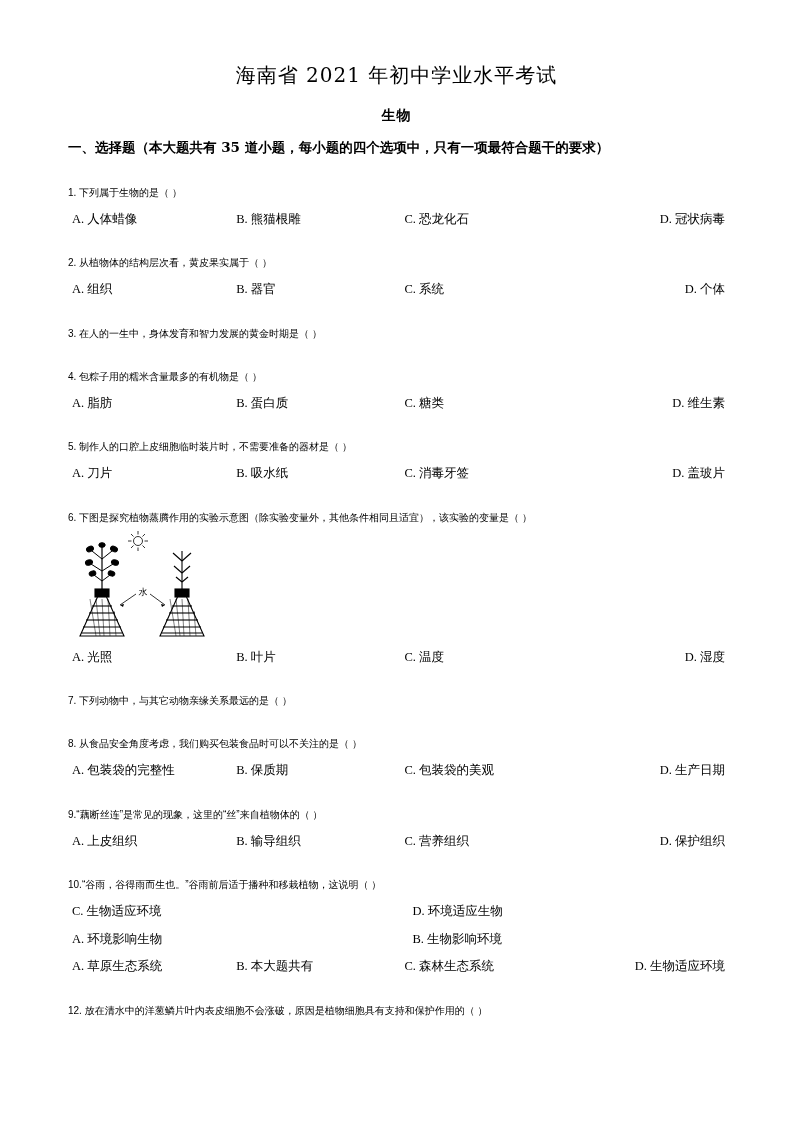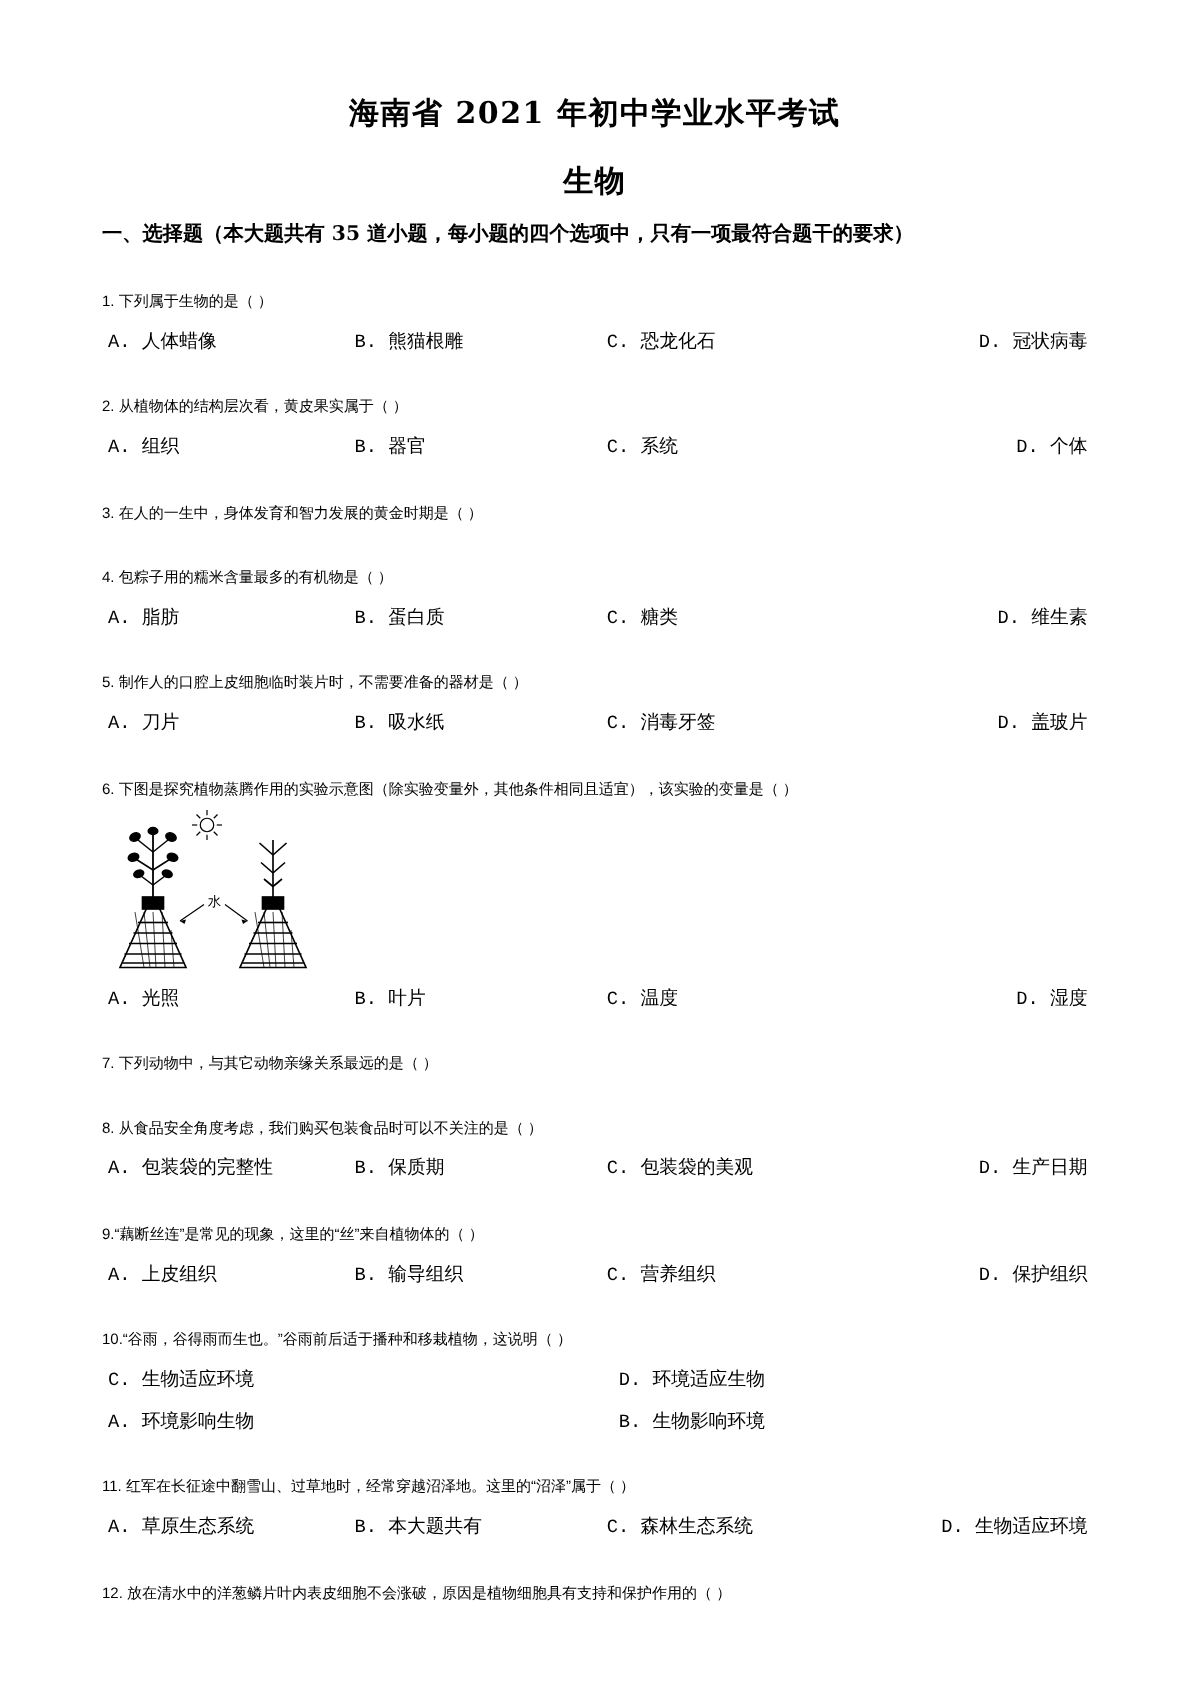--- a/index.html
+++ b/index.html
@@ -18,30 +18,30 @@
   .page {
     position: relative;
     width: 793px;
     height: 1122px;
     padding: 0;
     box-sizing: border-box;
   }
   .title-main {
     text-align: center;
     font-family: "DejaVu Serif", "Liberation Serif", serif;
-    font-weight: bold;
+    font-weight: normal;
     font-size: 20px;
     letter-spacing: 1px;
     margin-top: 62px;
   }
   .title-sub {
     text-align: center;
     font-family: Liberation Sans, sans-serif;
     font-weight: bold;
-    font-size: 20px;
+    font-size: 14px;
     margin-top: 18px;
     letter-spacing: 1px;
   }
   .content {
     margin: 0 68px 0 68px;
     font-size: 12.5px;
     line-height: 1;
   }
   .section-head {
     font-family: "DejaVu Serif", "Liberation Serif", serif;
@@ -54,21 +54,21 @@
   .q-stem {
     margin-top: 33px;
     font-size: 10px;
     font-family: Liberation Sans, sans-serif;
     white-space: nowrap;
   }
   .opts {
     display: flex;
     margin-top: 15px;
     font-size: 12.5px;
-    font-family: Liberation Mono, monospace;
+    font-family: Liberation Serif, serif;
     gap: 16px;
   }
   .opts.two-col .opt { width: 50%; }
   .opts.four-col .opt { width: 25%; }
   .opt { white-space: nowrap; }
   .opts.four-col .opt:nth-child(1) { padding-left: 4px; }
   .opts.four-col .opt:nth-child(2) { padding-left: 2px; }
   .opts.four-col .opt:nth-child(3) { padding-left: 6px; }
   .opts.four-col .opt:nth-child(4) { padding-left: 12px; text-align: right; }
   .opts.two-col .opt:nth-child(1) { padding-left: 4px; }
@@ -235,21 +235,20 @@
     <div class="q-stem">10.“谷雨，谷得雨而生也。”谷雨前后适于播种和移栽植物，这说明（      ）</div>
     <div class="opts two-col">
       <div class="opt">C. 生物适应环境</div>
       <div class="opt">D. 环境适应生物</div>
     </div>
     <div class="opts two-col">
       <div class="opt">A. 环境影响生物</div>
       <div class="opt">B. 生物影响环境</div>
     </div>
 
-    <div class="q-stem">11. 红军在长征途中翻雪山、过草地时，经常穿越沼泽地。这里的“沼泽”属于（      ）</div>
     <div class="opts four-col">
       <div class="opt">A. 草原生态系统</div>
       <div class="opt">B. 本大题共有</div>
       <div class="opt">C. 森林生态系统</div>
       <div class="opt">D. 生物适应环境</div>
     </div>
 
     <div class="q-stem">12. 放在清水中的洋葱鳞片叶内表皮细胞不会涨破，原因是植物细胞具有支持和保护作用的（      ）</div>
 
   </div>

